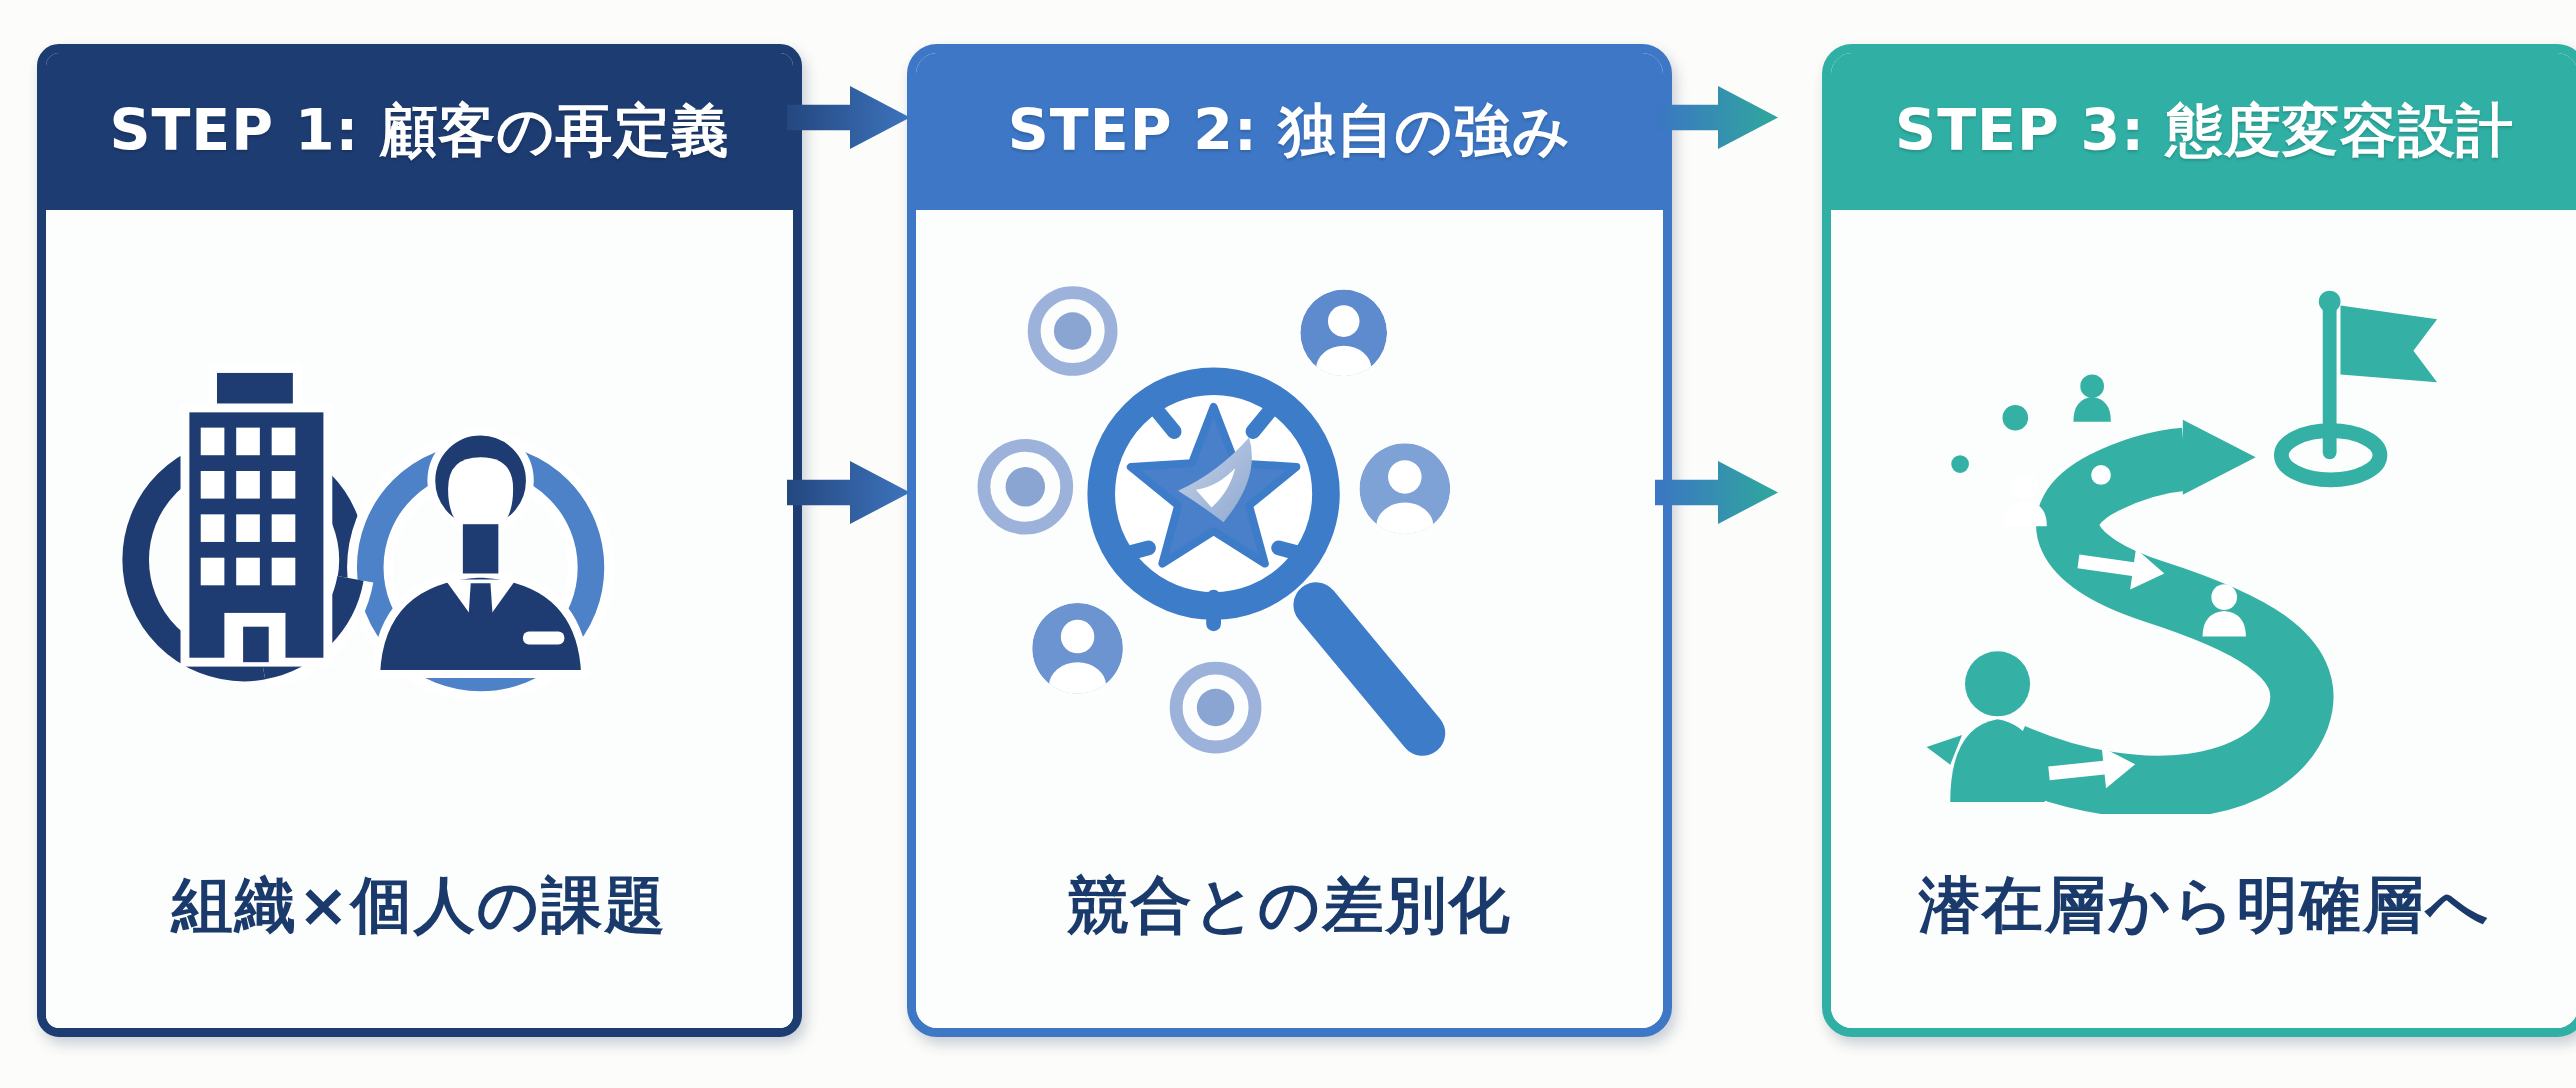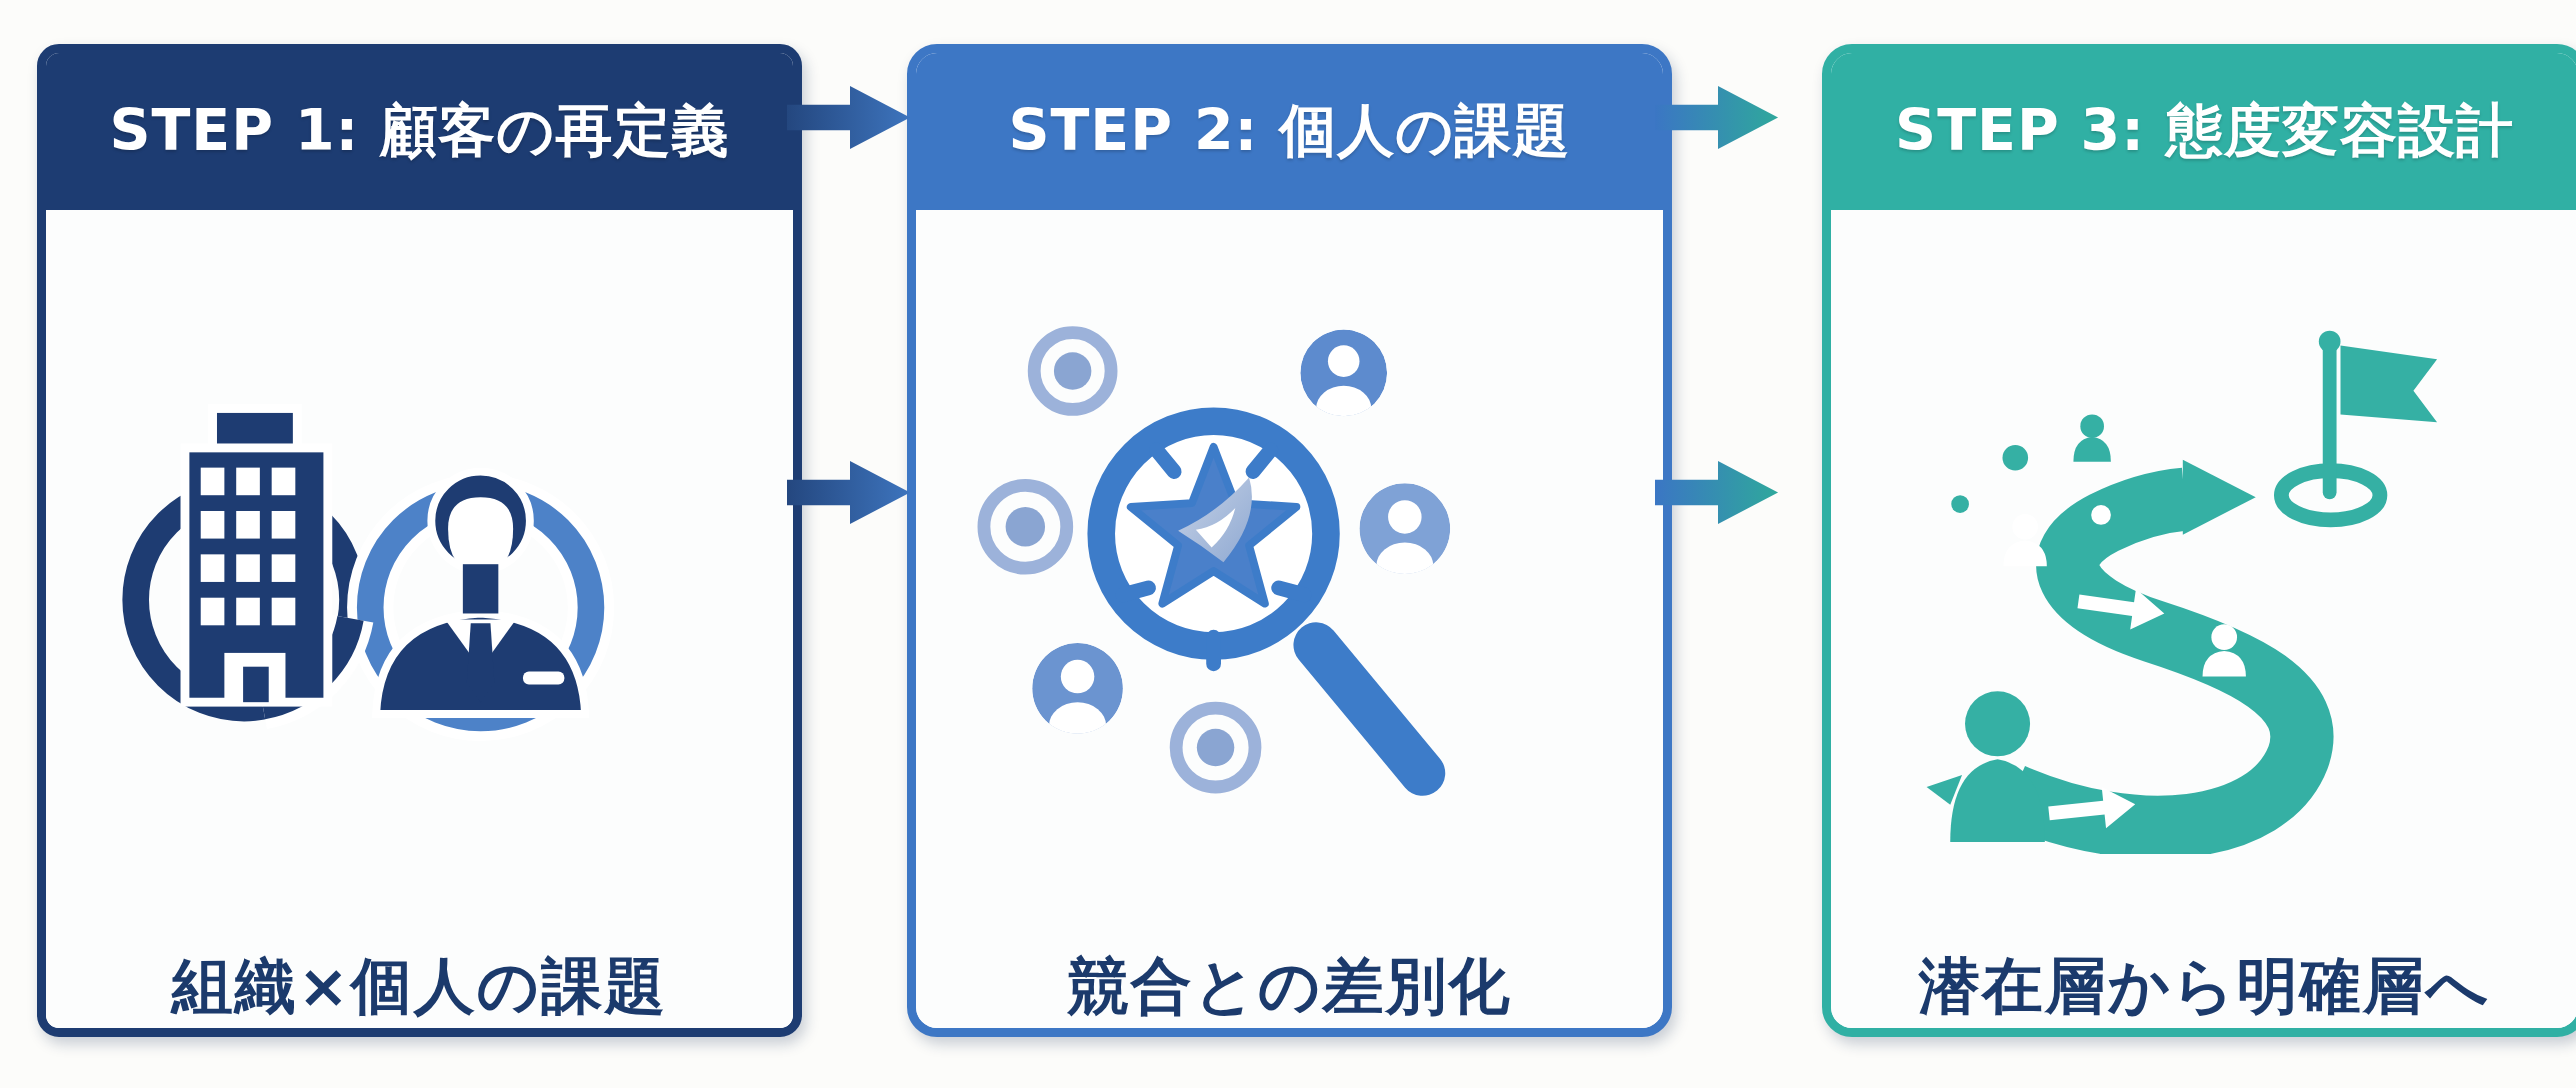--- a/index.html
+++ b/index.html
@@ -38,20 +38,21 @@
   .card-body{
     flex:1;display:flex;flex-direction:column;align-items:center;
     background:#fcfdfd;
   }
   .icon-wrap{
     flex:1;display:flex;align-items:center;justify-content:center;
     width:100%;
   }
   .caption{
     flex:0 0 auto;
+    margin-bottom:81px;
     font-size:61px;font-weight:700;letter-spacing:2px;
     color:#1b3a6c;
   }
 
   .flow-arrow{position:absolute;width:126px;height:67px;}
   .flow-arrow.a1{left:787px;top:84px;}
   .flow-arrow.a2{left:787px;top:459px;}
   .flow-arrow.a3{left:1655px;top:84px;}
   .flow-arrow.a4{left:1655px;top:459px;}
 </style>
@@ -104,21 +105,21 @@
             <polygon points="362,256 382,256 386,316 372,336 358,316" fill="#1e3c72"></polygon>
             <rect x="415" y="305" width="42" height="13" rx="6" fill="#ffffff"></rect>
           </g>
         </svg>
       </div>
       <div class="caption">組織×個人の課題</div>
     </div>
   </div>
 
   <div class="card card--2">
-    <div class="card-header">STEP 2: 個人の課題</div>
+    <div class="card-header">STEP 2: 独自の強み</div>
     <div class="card-body">
       <div class="icon-wrap">
         <svg width="641" height="552" viewBox="0 0 650 560">
           <defs>
             <linearGradient id="starGrad" x1="0" y1="0" x2="1" y2="1">
               <stop offset="0" stop-color="#c6d2e6"></stop>
                 <stop offset="1" stop-color="#8fa9d2"></stop>
             </linearGradient>
             <clipPath id="avTR">
                 <circle cx="380" cy="72" r="44"></circle>

